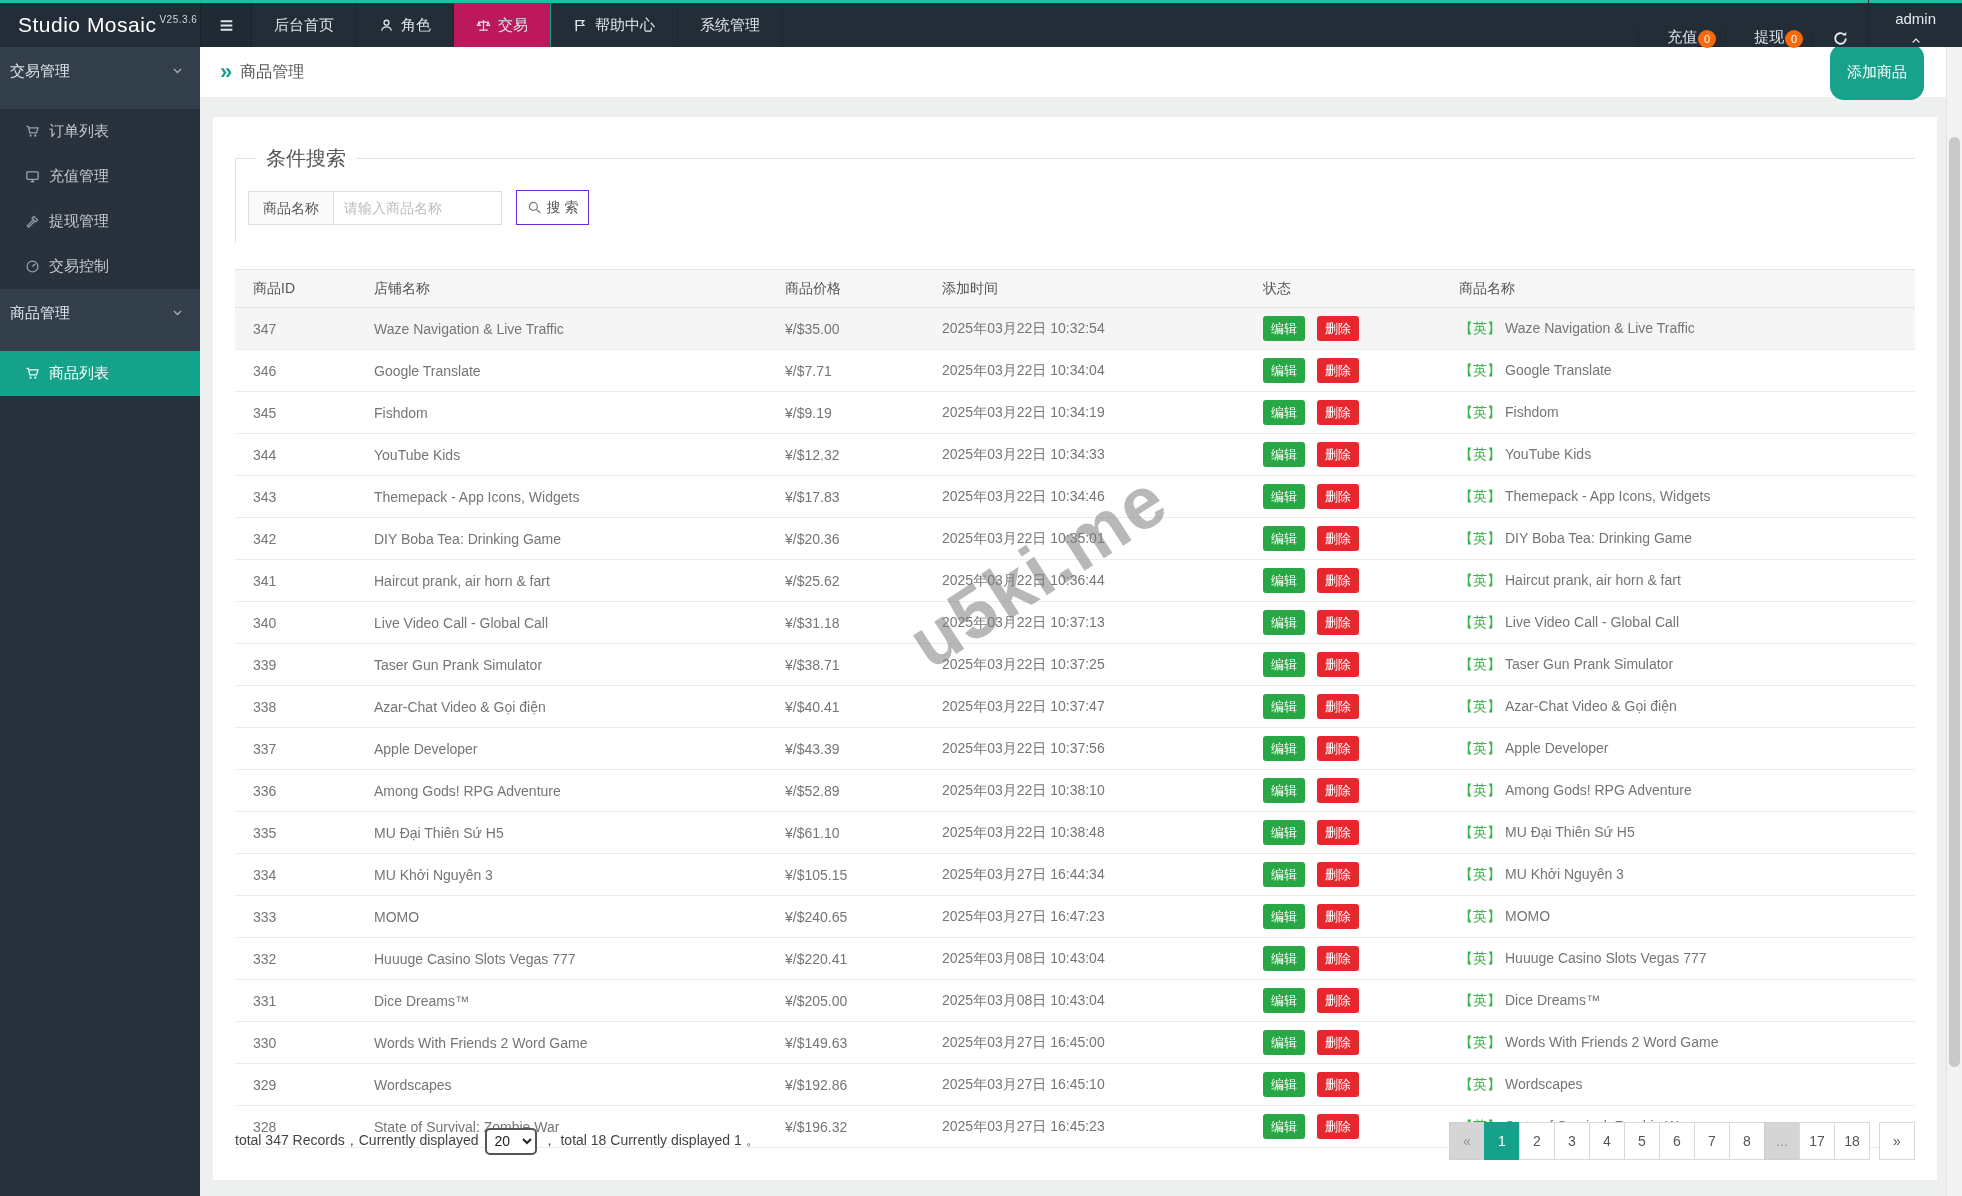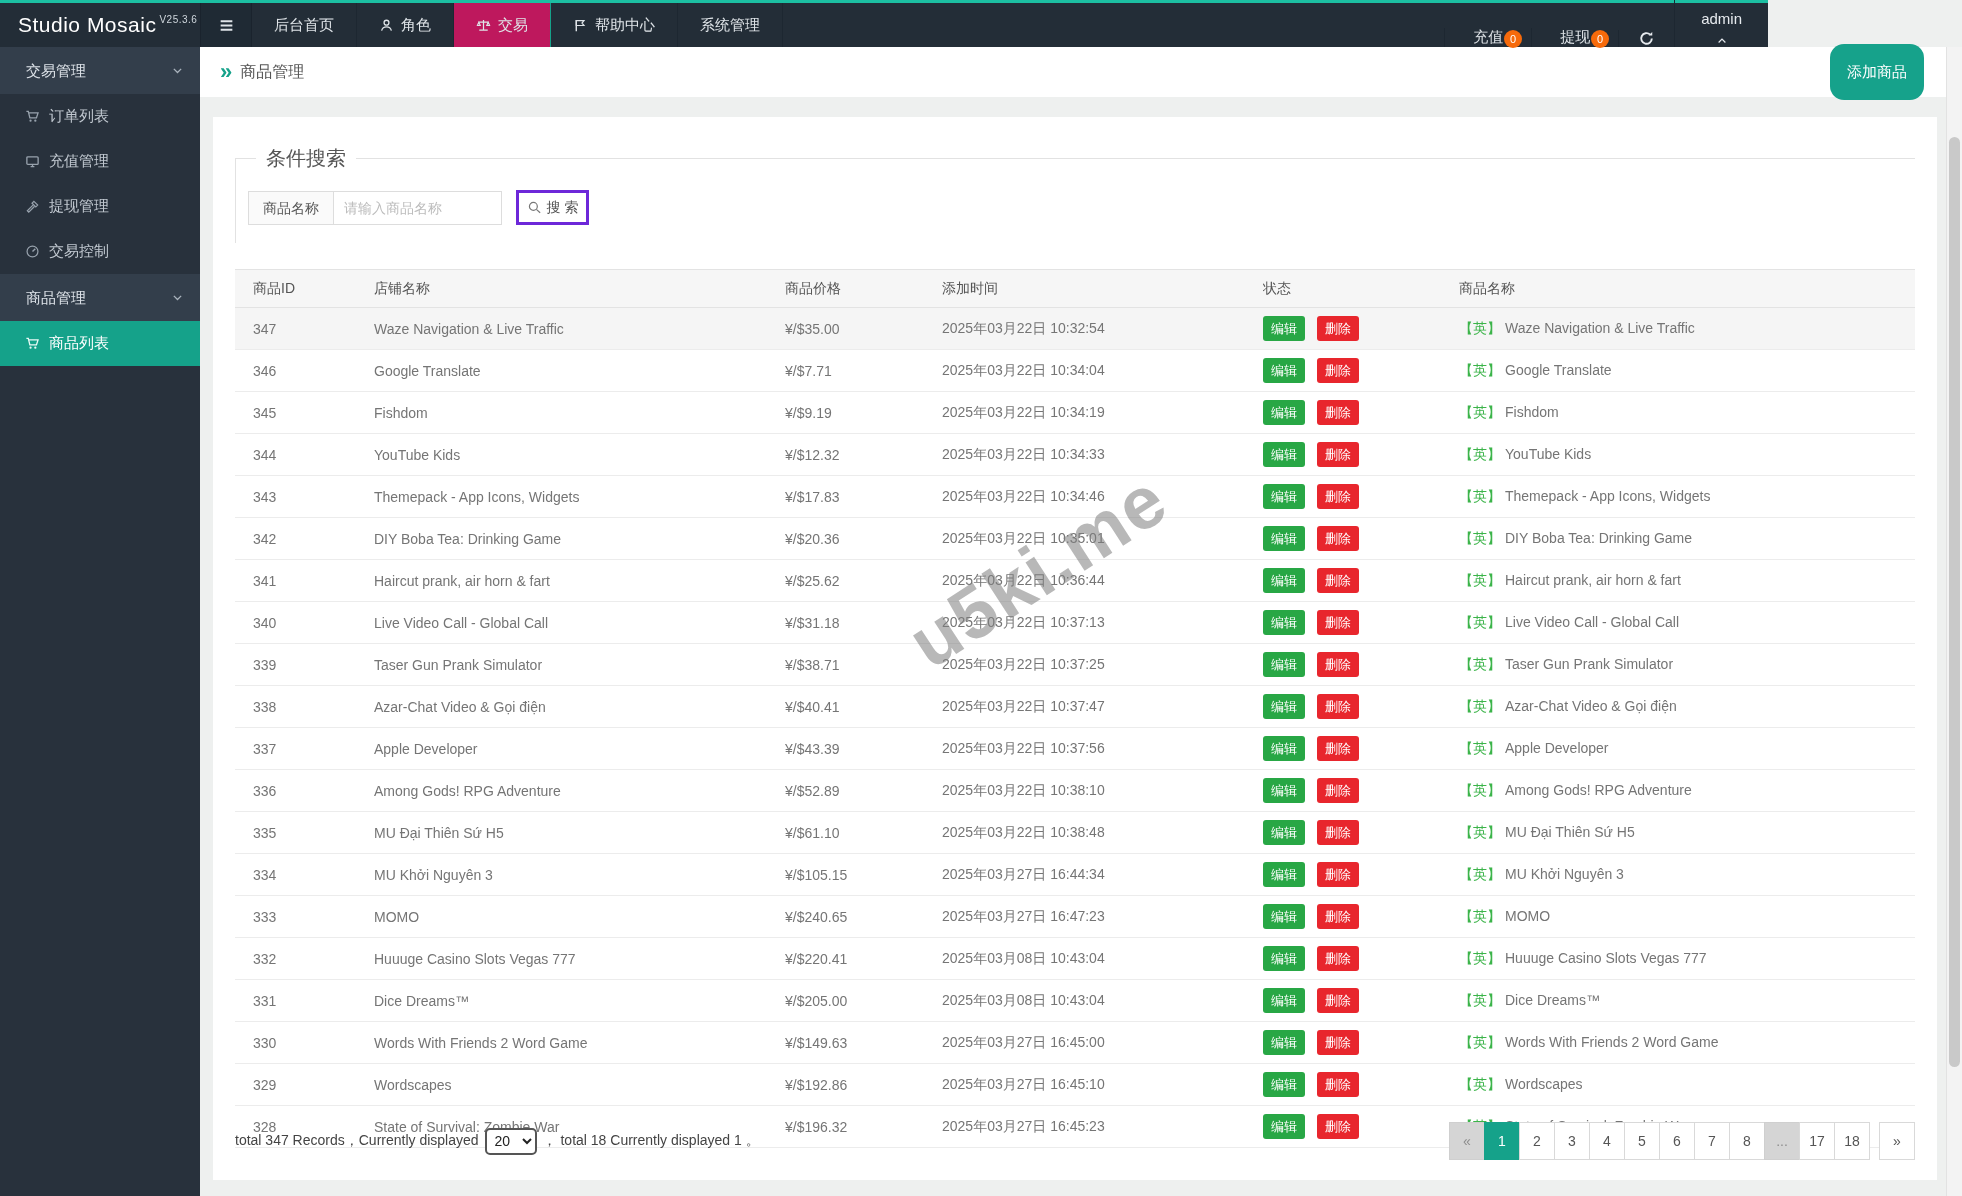--- a/index.html
+++ b/index.html
@@ -8,21 +8,21 @@
     position:relative; overflow:hidden;
     background:#eef0ef;
     font-family:"Liberation Sans","DejaVu Sans",sans-serif;
     color:#666;
   }
   .ic { display:inline-flex; align-items:center; justify-content:center; }
   .ic svg { display:block; }
 
   
   .navbar {
-    position:absolute; top:0; left:0; width:1768px; height:47px;
+    position:absolute; top:0; left:0; width:1962px; height:47px;
     background:#232d37; border-top:3px solid #1cbfa2;
     display:flex; align-items:stretch; z-index:30;
   }
   .logo {
     width:200px; display:flex; align-items:center; padding-left:18px;
     color:#fff; font-size:21px; letter-spacing:.5px; white-space:nowrap;
   }
   .logo sup { font-size:10px; color:#cfd6dc; margin-left:3px; transform:translateY(-6px); }
   .hamburger {
     width:52px; display:flex; align-items:center; justify-content:center;
@@ -46,22 +46,22 @@
   }
   .nav-refresh { display:flex; align-items:center; justify-content:center; width:56px;
     border-left:1px solid #1d2731; color:#e6eaee; cursor:pointer; }
   .nav-user { display:flex; align-items:center; gap:8px; padding:0 26px;
     border-left:1px solid #1d2731; color:#e6eaee; font-size:15px; cursor:pointer;flex-direction:column; }
 
   
   .sidebar { position:absolute; top:47px; left:0; width:200px; bottom:0;
     background:#28313c; z-index:20; }
   .side-group-header {
-    height:47px; line-height:47px; background:#333e4b; color:#dde2e8;
-    font-size:15px; padding-left:26px; position:relative; cursor:pointer;
+    height:62px; line-height:47px; background:#333e4b; color:#dde2e8;
+    font-size:15px; padding-left:10px; position:relative; cursor:pointer;
   }
   .side-group-header .chev { position:absolute; right:16px; top:0; height:47px;
     display:flex; align-items:center; color:#aab3bd; }
   .side-item {
     height:45px; display:flex; align-items:center; gap:9px; padding-left:25px;
     color:#c2c9d1; font-size:15px; cursor:pointer;font-family:Liberation Mono, monospace;
   }
   .side-item .ic { color:#98a2ad; }
   .side-item.active { background:#15a28a; color:#fff; }
   .side-item.active .ic { color:#eafaf6; }
@@ -94,21 +94,21 @@
   .search-label {
     height:34px; line-height:32px; border:1px solid #ddd; background:#fafafa;
     padding:0 14px; font-size:14px; color:#555; white-space:nowrap;
   }
   .search-input {
     width:168px; height:34px; border:1px solid #ddd; border-left:none;
     padding:0 10px; font-size:14px; color:#555; font-family:inherit; outline:none;
   }
   .search-input::placeholder { color:#bcbcbc; }
   .search-btn {
-    margin-left:14px; height:35px; width:73px; border:3px solid #6d28d9; background:#fff;
+    margin-left:14px; height:35px; width:73px; border:1px solid #6d28d9; background:#fff;
     font-size:14px; color:#555; cursor:pointer; font-family:inherit;
     display:flex; align-items:center; justify-content:center; gap:5px;
   }
 
   
   .table { margin:26px 22px 0 22px; }
   .trow {
     display:grid;
     grid-template-columns:139px 411px 157px 321px 196px auto;
     align-items:center;

